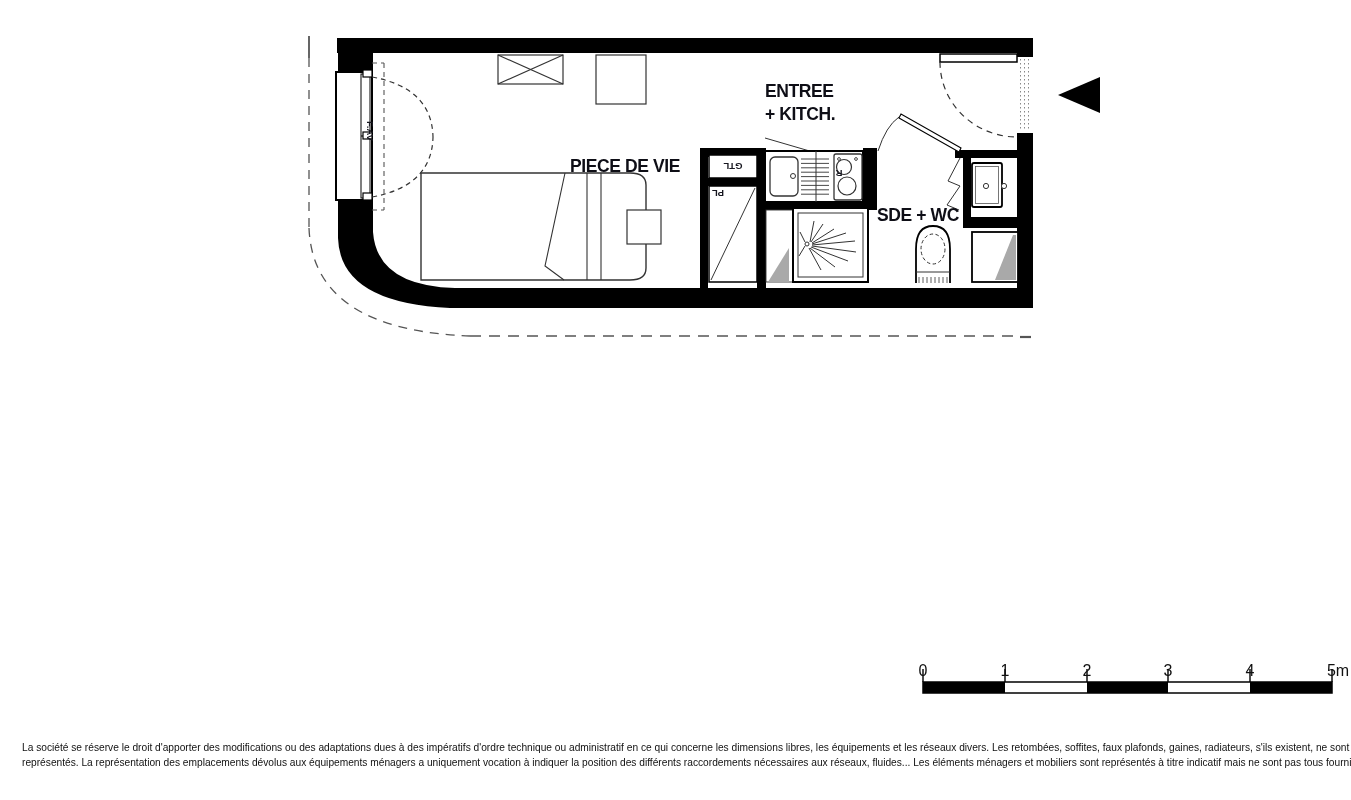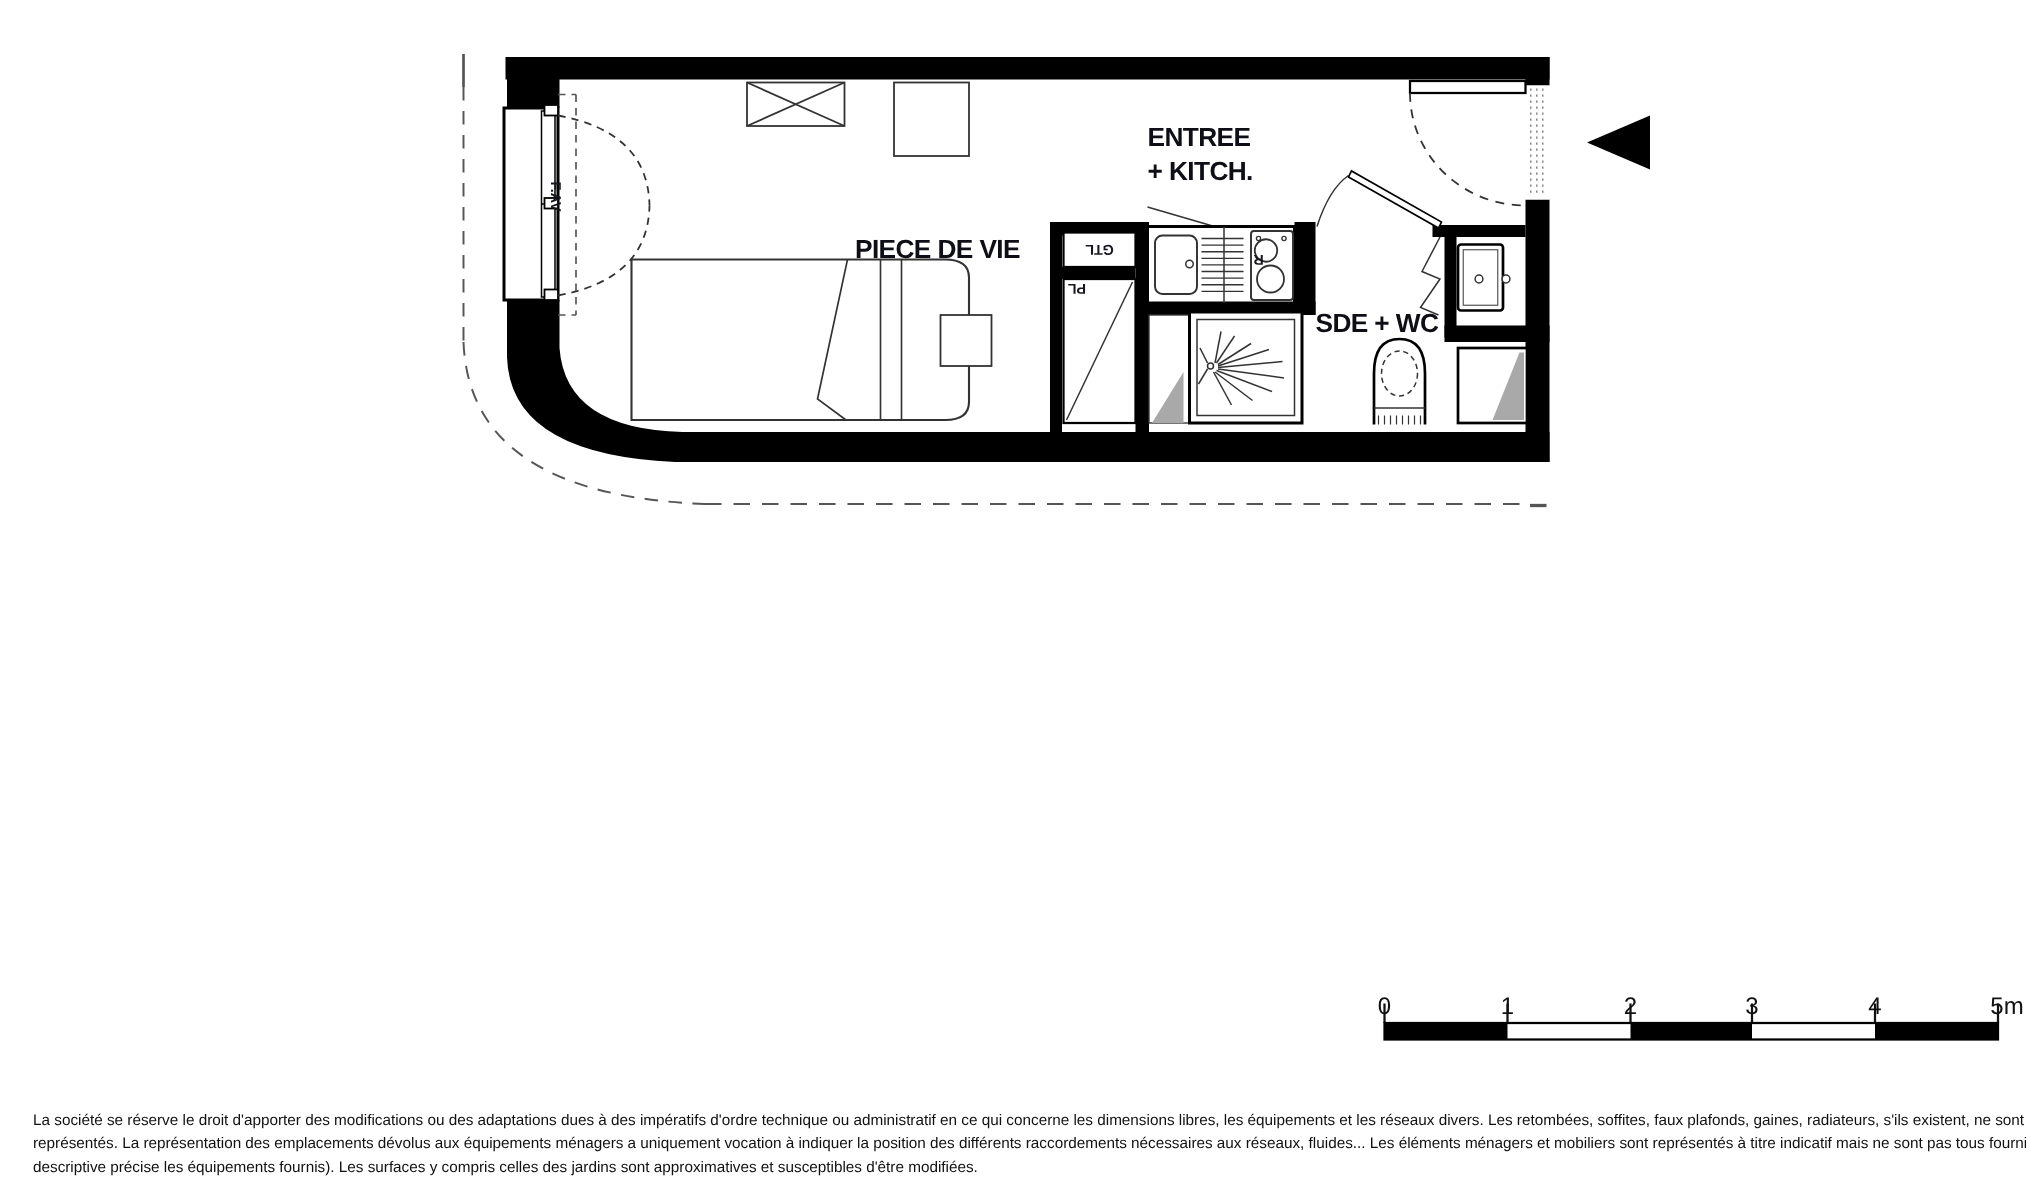--- a/index.html
+++ b/index.html
@@ -211,15 +211,14 @@
     <text class="scale-num" x="1087" y="676" text-anchor="middle">2</text>
     <text class="scale-num" x="1168" y="676" text-anchor="middle">3</text>
     <text class="scale-num" x="1250" y="676" text-anchor="middle">4</text>
     <text class="scale-num" x="1338" y="676" text-anchor="middle">5m</text>
   </g>
 </svg>
 
 <div id="disclaimer">
   <div>La société se réserve le droit d'apporter des modifications ou des adaptations dues à des impératifs d'ordre technique ou administratif en ce qui concerne les dimensions libres, les équipements et les réseaux divers. Les retombées, soffites, faux plafonds, gaines, radiateurs, s'ils existent, ne sont pas tous</div>
   <div>représentés. La représentation des emplacements dévolus aux équipements ménagers a uniquement vocation à indiquer la position des différents raccordements nécessaires aux réseaux, fluides... Les éléments ménagers et mobiliers sont représentés à titre indicatif mais ne sont pas tous fournis (seule la notice</div>
-  <div>descriptive précise les équipements fournis). Les surfaces y compris celles des jardins sont approximatives et susceptibles d'être modifiées.</div>
 </div>
 </div>
 
 </body></html>

